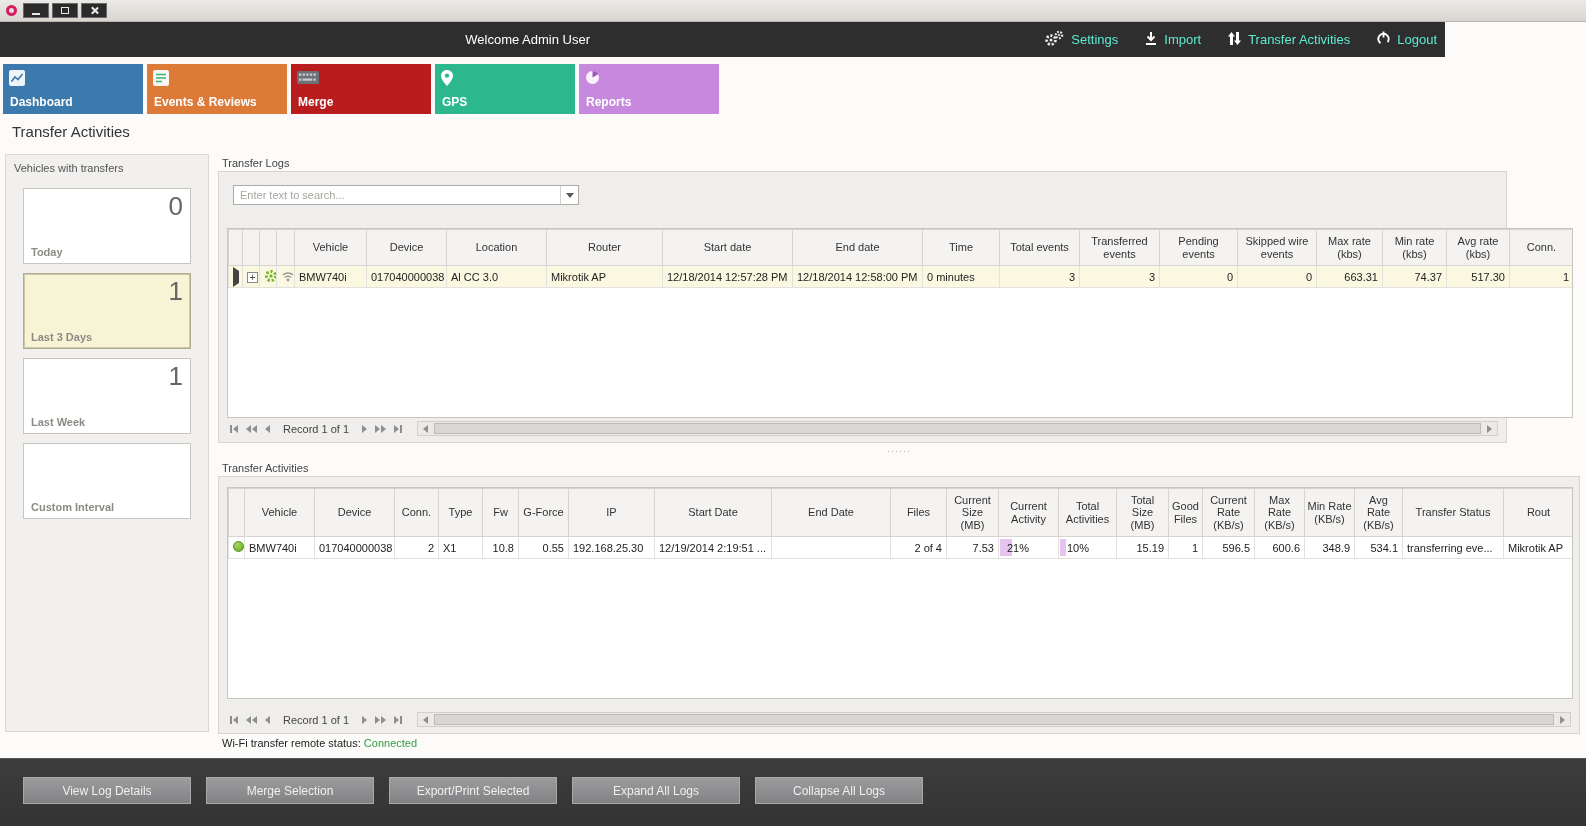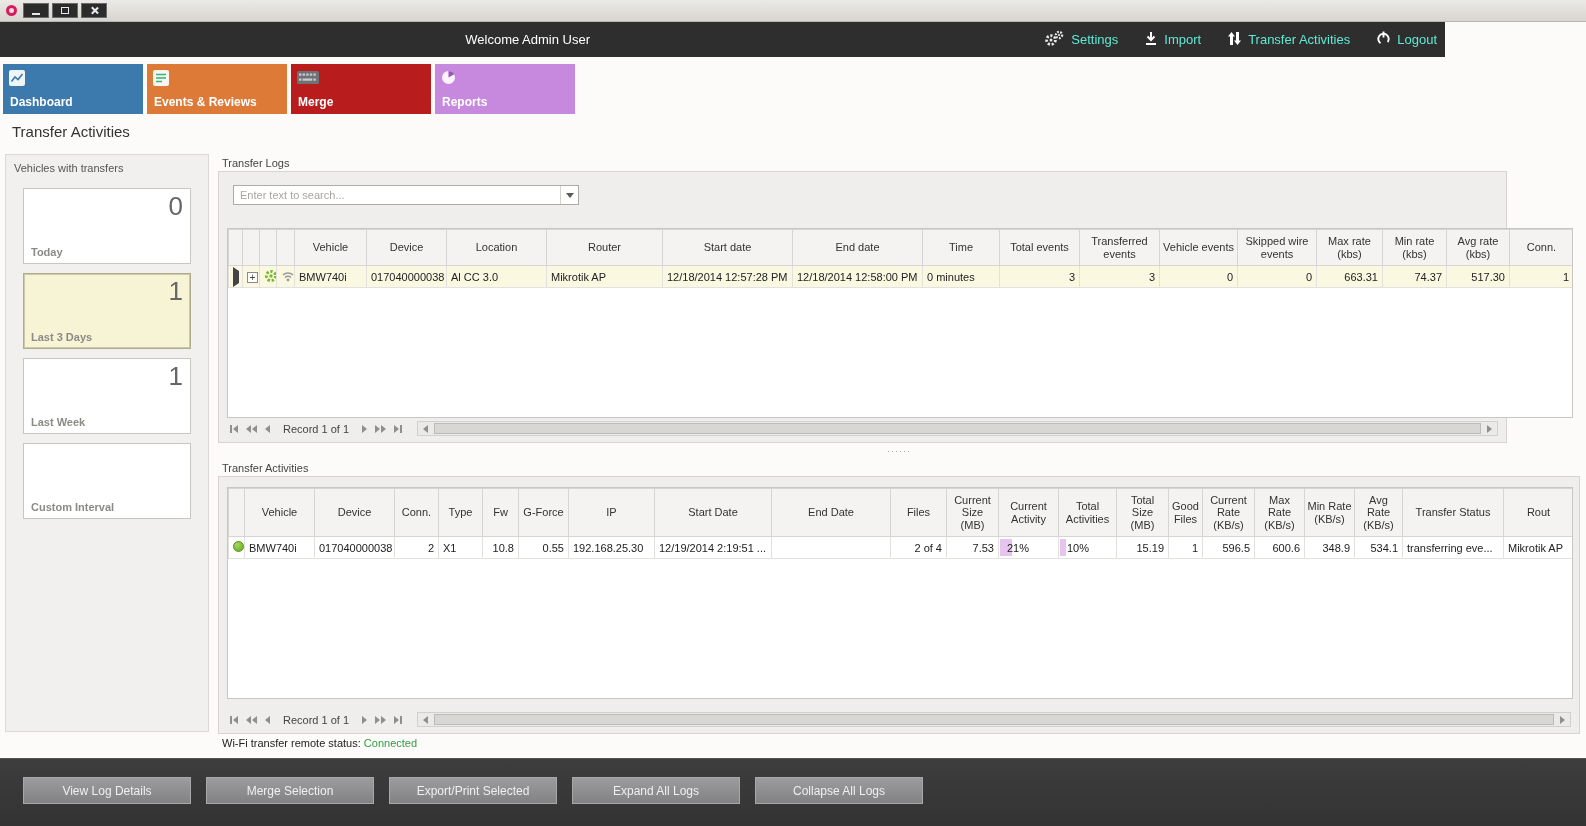--- a/index.html
+++ b/index.html
@@ -201,20 +201,29 @@
             <rect x="9.2" y="2.5" width="2.4" height="2.2"></rect>
             <rect x="12.8" y="2.5" width="2.4" height="2.2"></rect>
             <rect x="16.4" y="2.5" width="2.4" height="2.2"></rect>
             <rect x="2" y="7.5" width="2.4" height="2.2"></rect>
             <rect x="5.6" y="7.5" width="9.6" height="2.2"></rect>
             <rect x="16.4" y="7.5" width="2.4" height="2.2"></rect>
           </g>
         </svg>
     </span>
     <span class="tile-label">Merge</span>
+  </div>
+  <div class="tile t-gps">
+    <span class="tile-icon">
+      <svg width="12" height="16">
+          <path d="M6 0 C2.7 0 0 2.6 0 5.8 C0 10 6 16 6 16 C6 16 12 10 12 5.8 C12 2.6 9.3 0 6 0 Z" fill="#fff"></path>
+          <circle cx="6" cy="5.6" r="2.2" fill="#2cb78d"></circle>
+        </svg>
+    </span>
+    <span class="tile-label">GPS</span>
   </div>
   <div class="tile t-reports">
     <span class="tile-icon">
       <svg width="15" height="15">
           <circle cx="7.5" cy="7.5" r="6.5" fill="rgba(255,255,255,.9)"></circle>
           <path d="M7.5 7.5 L7.5 1 A6.5 6.5 0 0 1 13.2 4.3 Z" fill="#9b59b6"></path>
         </svg>
     </span>
     <span class="tile-label">Reports</span>
   </div>
@@ -285,21 +294,21 @@
         <th></th>
         <th>Vehicle</th>
         <th>Device</th>
         <th>Location</th>
         <th>Router</th>
         <th>Start date</th>
         <th>End date</th>
         <th>Time</th>
         <th>Total events</th>
         <th>Transferred events</th>
-        <th>Vehicle events</th>
+        <th>Pending events</th>
         <th>Skipped wire events</th>
         <th>Max rate (kbs)</th>
         <th>Min rate (kbs)</th>
         <th>Avg rate (kbs)</th>
         <th>Conn.</th>
       </tr>
       <tr class="logrow" style="height:22px;">
         <td><span class="tri-right"></span></td>
         <td><span class="plusbox"></span></td>
         <td>

